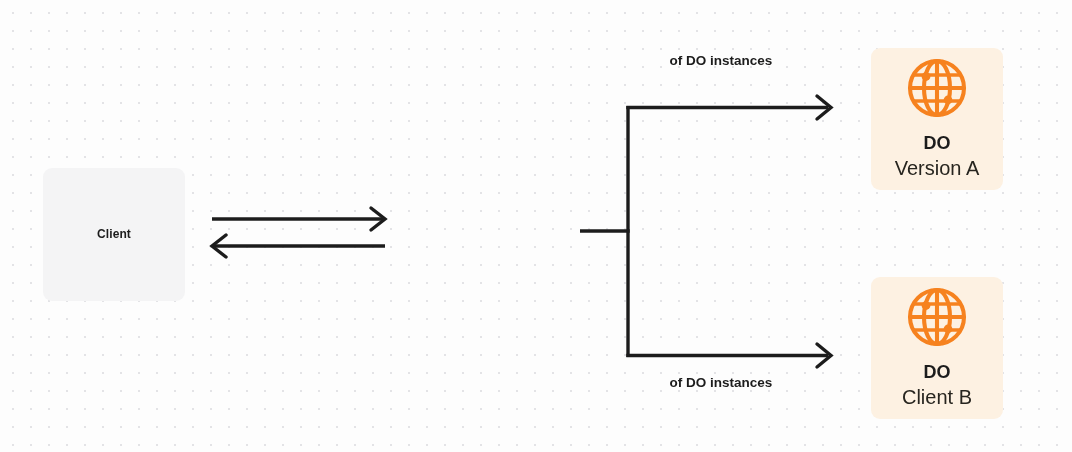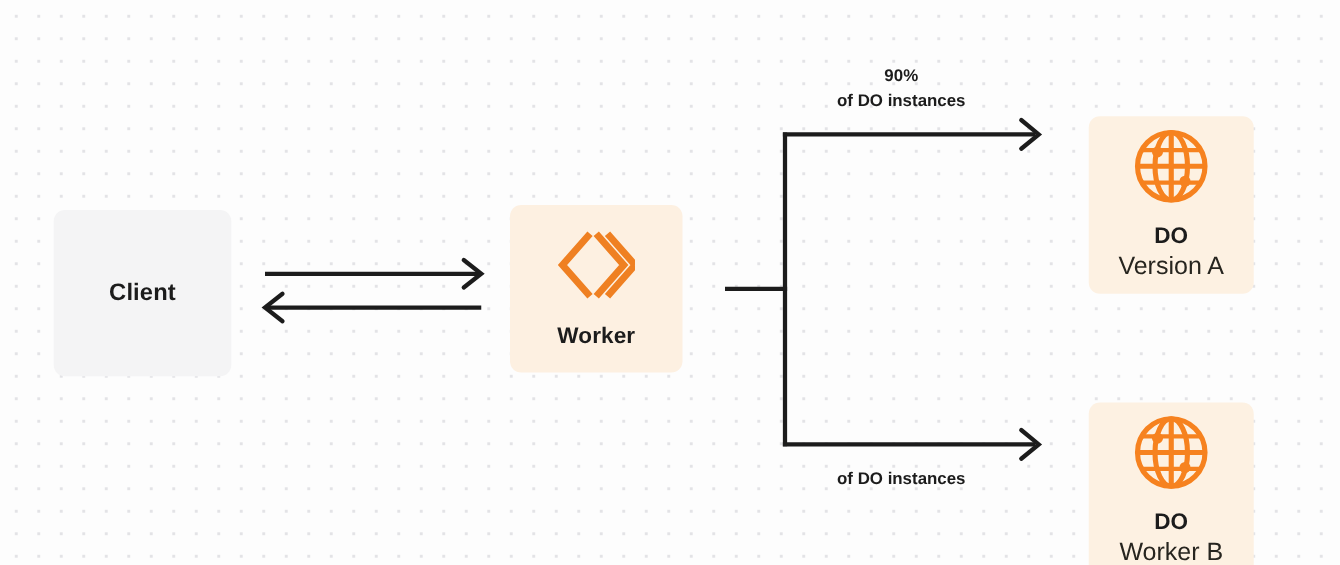--- a/index.html
+++ b/index.html
@@ -62,36 +62,35 @@
     height: 134px;
     background: #fdf0e1;
   }
 
   .node-do {
     left: 871px;
     top: 48px;
     width: 132px;
     height: 142px;
     background: #fdf1e2;
-    margin-top: 45px;
   }
 
   .node-do-b {
     top: 277px;
   }
 
   .node-title {
     font-weight: bold;
     font-size: 18px;
     color: #1c1c1c;
     letter-spacing: 0.1px;
     line-height: 1.15;
   }
 
-  .node-title-client { font-size: 19px; }
+  .node-title-client { font-size: 12px; }
 
   .node-sub {
     font-size: 20px;
     color: #27251f;
     line-height: 1.3;
     margin-top: 1px;
   }
 
   .icon-worker {
     width: 62px;
@@ -165,31 +164,20 @@
     <g>
       <line x1="626.3" y1="355.5" x2="828" y2="355.5" stroke="#1c1c1c" stroke-width="3.4" stroke-linecap="butt"></line>
       <polyline points="817,344 831,355.5 817,367" fill="none" stroke="#1c1c1c" stroke-width="3.4" stroke-linecap="round" stroke-linejoin="miter"></polyline>
     </g>
   </svg>
 
   <div class="node node-client">
     <span class="node-title node-title-client">Client</span>
   </div>
 
-  <div class="node node-worker">
-    <svg class="icon-worker" viewBox="0 0 62 58" aria-hidden="true">
-
-      <polyline points="26,4 4,29 26,54" fill="none" stroke="#ef8022" stroke-width="5.6" stroke-linecap="butt" stroke-linejoin="miter"></polyline>
-
-      <polyline points="31,4 53,29 31,54" fill="none" stroke="#ef8022" stroke-width="5.6" stroke-linecap="butt" stroke-linejoin="miter"></polyline>
-
-      <polyline points="40,4 62,29 40,54" fill="none" stroke="#ef8022" stroke-width="5.6" stroke-linecap="butt" stroke-linejoin="miter"></polyline>
-    </svg>
-    <span class="node-title">Worker</span>
-  </div>
 
   <div class="node node-do">
     <svg class="icon-globe" viewBox="0 0 62 62" aria-hidden="true">
       <g fill="none" stroke="#f6821f" stroke-width="4.1">
         <circle cx="31" cy="31" r="27"></circle>
         <ellipse cx="31" cy="31" rx="13" ry="27"></ellipse>
         <line x1="4" y1="31" x2="58" y2="31"></line>
         <line x1="31" y1="4" x2="31" y2="58"></line>
         <path d="M7.5 18 H54.5" stroke-width="3.4"></path>
         <path d="M7.5 44 H54.5" stroke-width="3.4"></path>
@@ -208,25 +196,24 @@
         <ellipse cx="31" cy="31" rx="13" ry="27"></ellipse>
         <line x1="4" y1="31" x2="58" y2="31"></line>
         <line x1="31" y1="4" x2="31" y2="58"></line>
         <path d="M7.5 18 H54.5" stroke-width="3.4"></path>
         <path d="M7.5 44 H54.5" stroke-width="3.4"></path>
       </g>
       <circle cx="20" cy="19.5" r="4.4" fill="#f6821f"></circle>
       <circle cx="42" cy="43" r="4.4" fill="#f6821f"></circle>
     </svg>
     <span class="node-title">DO</span>
-    <span class="node-sub">Worker B</span>
+    <span class="node-sub">Client B</span>
   </div>
 
   <div class="edge-label edge-label-top">
-    <span class="pct">90%</span>
     <span class="txt">of DO instances</span>
   </div>
 
   <div class="edge-label edge-label-bottom">
     <span class="txt">of DO instances</span>
   </div>
 
 </div>
 
 </body></html>

